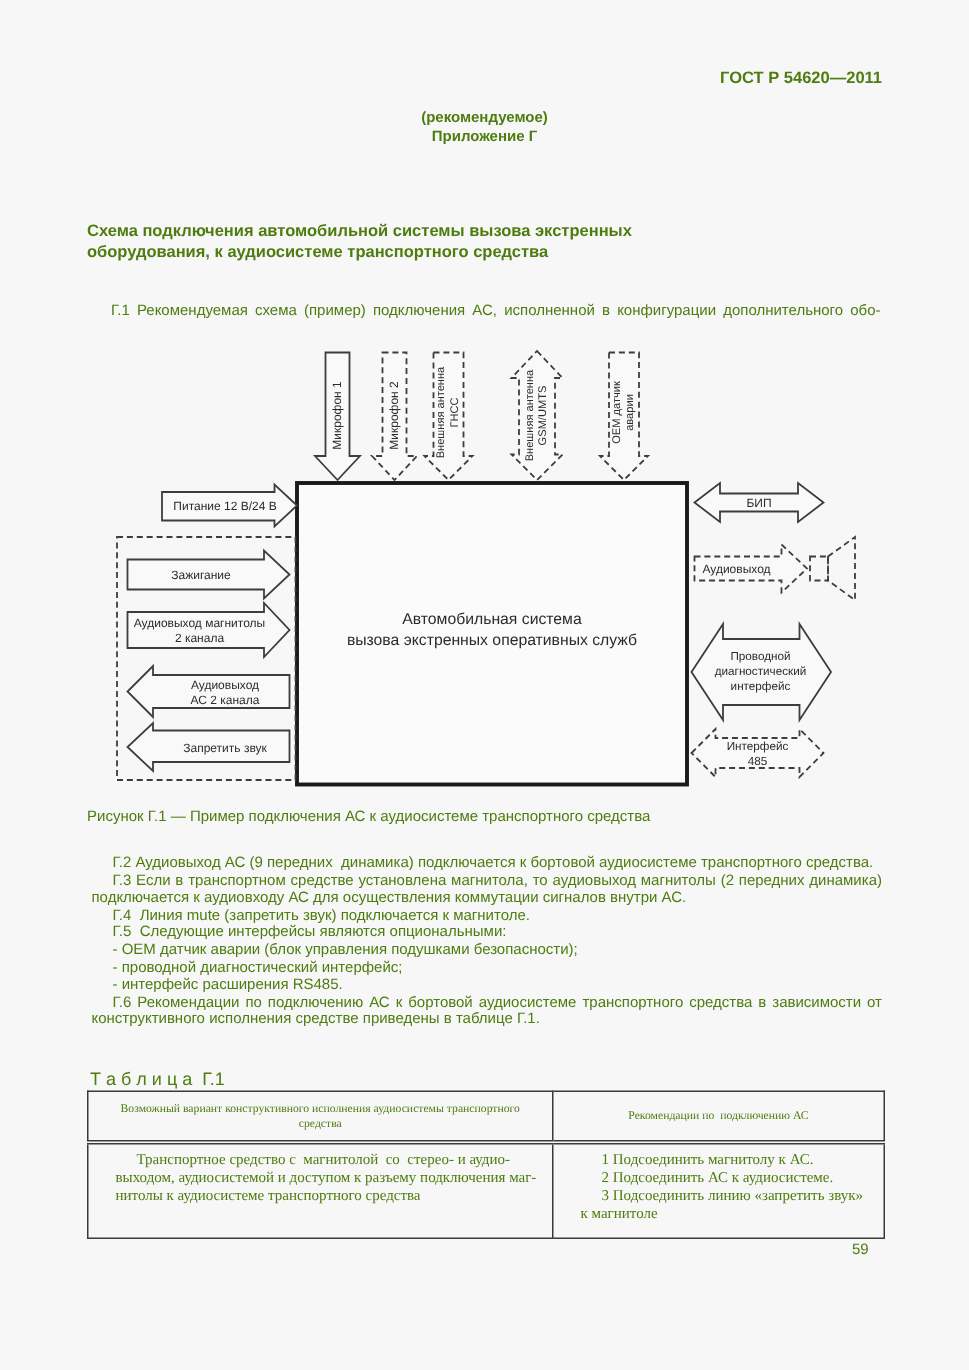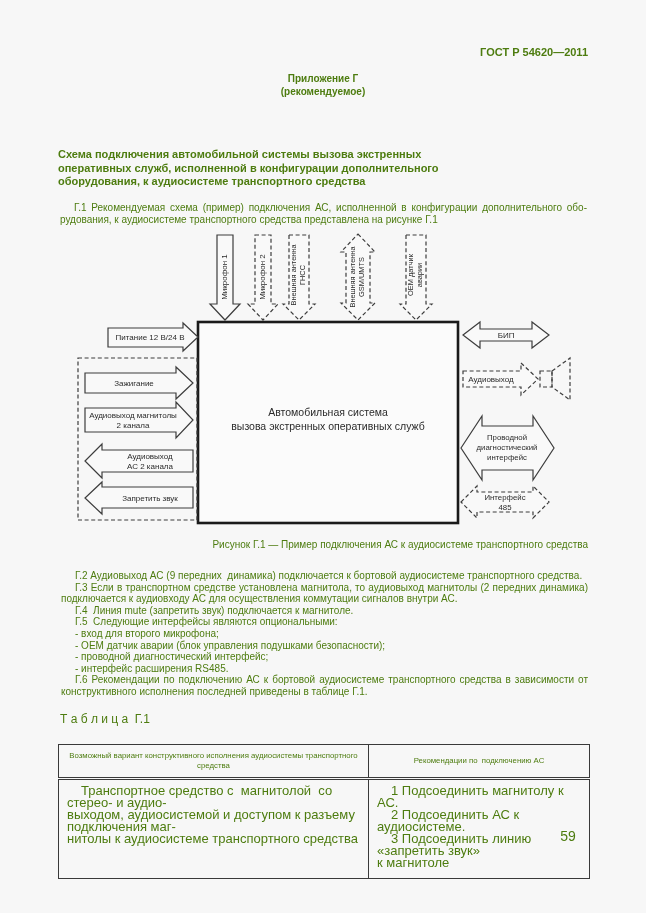--- a/index.html
+++ b/index.html
@@ -11,61 +11,59 @@
   }
   .abs{position:absolute;}
   .ln{white-space:pre-wrap;}
   .jl{text-align:justify;text-align-last:justify;}
   .ind{text-indent:14px;}
   #doc-number{top:46px;left:58px;width:530px;font-size:11px;font-weight:bold;text-align:right;}
   #appendix{top:72px;left:58px;width:530px;font-size:10px;font-weight:bold;line-height:13px;text-align:center;}
   #doc-title{top:148px;left:58px;width:530px;font-size:11px;font-weight:bold;line-height:13.5px;text-align:left;}
   #para-g1{top:202px;left:60px;width:527px;font-size:10px;line-height:12px;}
   #diagram-wrap{top:230px;left:60px;width:586px;height:300px;}
-  #fig-caption{top:539px;left:58px;width:530px;font-size:10px;text-align:right;}
+  #fig-caption{top:539px;left:58px;width:530px;font-size:10px;text-align:left;}
   #body-text{top:570px;left:61px;width:527px;font-size:10px;line-height:11.6px;}
   #table-label{top:712px;left:60px;font-size:12px;}
-  #table-wrap{top:744px;left:58px;width:531px;}
-  #page-number{top:828px;left:544px;width:48px;font-size:14px;text-align:center;}
+  #table-wrap{top:727px;left:58px;width:531px;font-family:Liberation Serif, serif;}
+  #page-number{top:828px;left:568px;width:48px;font-size:10px;}
   table.gost{border-collapse:collapse;table-layout:fixed;width:531px;background:#f7f7f7;}
   table.gost th{
     border:1px solid #3a3a3a;border-bottom:3px double #3a3a3a;
     font-size:7.8px;font-weight:normal;line-height:10px;
     text-align:center;vertical-align:middle;padding:4px 10px;height:24px;
   }
   table.gost td{
     border:1px solid #3a3a3a;vertical-align:top;
-    font-size:13px;line-height:12px;padding:5px 6px 9px 8px;
+    font-size:10px;line-height:12px;padding:5px 6px 9px 18px;
   }
   svg text{fill:#2b2b2b;}
   .shape{fill:#f9f9f9;stroke:#3d3d3d;stroke-width:1.2;}
   .dashed{stroke-dasharray:4 2.6;}
   .nofill{fill:none;}
 </style>
 </head>
 <body>
 
 <div class="page">
 
   <div id="doc-number" class="abs">ГОСТ Р 54620—2011</div>
 
   <div id="appendix" class="abs">
+    <div class="ln">(рекомендуемое)</div>
     <div class="ln">Приложение Г</div>
-    <div class="ln">(рекомендуемое)</div>
   </div>
 
   <div id="doc-title" class="abs">
     <div class="ln">Схема подключения автомобильной системы вызова экстренных</div>
-    <div class="ln">оперативных служб, исполненной в конфигурации дополнительного</div>
     <div class="ln">оборудования, к аудиосистеме транспортного средства</div>
   </div>
 
   <div id="para-g1" class="abs">
     <div class="ln ind jl">Г.1 Рекомендуемая схема (пример) подключения АС, исполненной в конфигурации дополнительного обо-</div>
-    <div class="ln">рудования, к аудиосистеме транспортного средства представлена на рисунке Г.1</div>
   </div>
 
   <div id="diagram-wrap" class="abs">
     <svg width="586" height="300" viewBox="0 0 586 300">
 
       <rect x="138" y="92" width="260" height="201" fill="#fbfbfb" stroke="#1a1a1a" stroke-width="2.6"></rect>
       <text x="268" y="186" font-size="10.5" text-anchor="middle">Автомобильная система</text>
       <text x="268" y="200" font-size="10.5" text-anchor="middle">вызова экстренных оперативных служб</text>
 
       <path class="shape" d="M157 5 H173 V74 H180 L165 90 L150 74 H157 Z"></path>
@@ -125,26 +123,25 @@
   </div>
 
   <div id="fig-caption" class="abs ln">Рисунок Г.1 — Пример подключения АС к аудиосистеме транспортного средства</div>
 
   <div id="body-text" class="abs">
     <div class="ln ind">Г.2 Аудиовыход АС (9 передних  динамика) подключается к бортовой аудиосистеме транспортного средства.</div>
     <div class="ln ind jl">Г.3 Если в транспортном средстве установлена магнитола, то аудиовыход магнитолы (2 передних динамика)</div>
     <div class="ln">подключается к аудиовходу АС для осуществления коммутации сигналов внутри АС.</div>
     <div class="ln ind">Г.4  Линия mute (запретить звук) подключается к магнитоле.</div>
     <div class="ln ind">Г.5  Следующие интерфейсы являются опциональными:</div>
-    <div class="ln ind">- вход для второго микрофона;</div>
     <div class="ln ind">- ОЕМ датчик аварии (блок управления подушками безопасности);</div>
     <div class="ln ind">- проводной диагностический интерфейс;</div>
     <div class="ln ind">- интерфейс расширения RS485.</div>
     <div class="ln ind jl">Г.6 Рекомендации по подключению АС к бортовой аудиосистеме транспортного средства в зависимости от</div>
-    <div class="ln">конструктивного исполнения последней приведены в таблице Г.1.</div>
+    <div class="ln">конструктивного исполнения средстве приведены в таблице Г.1.</div>
   </div>
 
   <div id="table-label" class="abs ln">Т а б л и ц а  Г.1</div>
 
   <div id="table-wrap" class="abs">
     <table class="gost">
       <colgroup>
           <col style="width:310px">
           <col style="width:221px">
         </colgroup>

